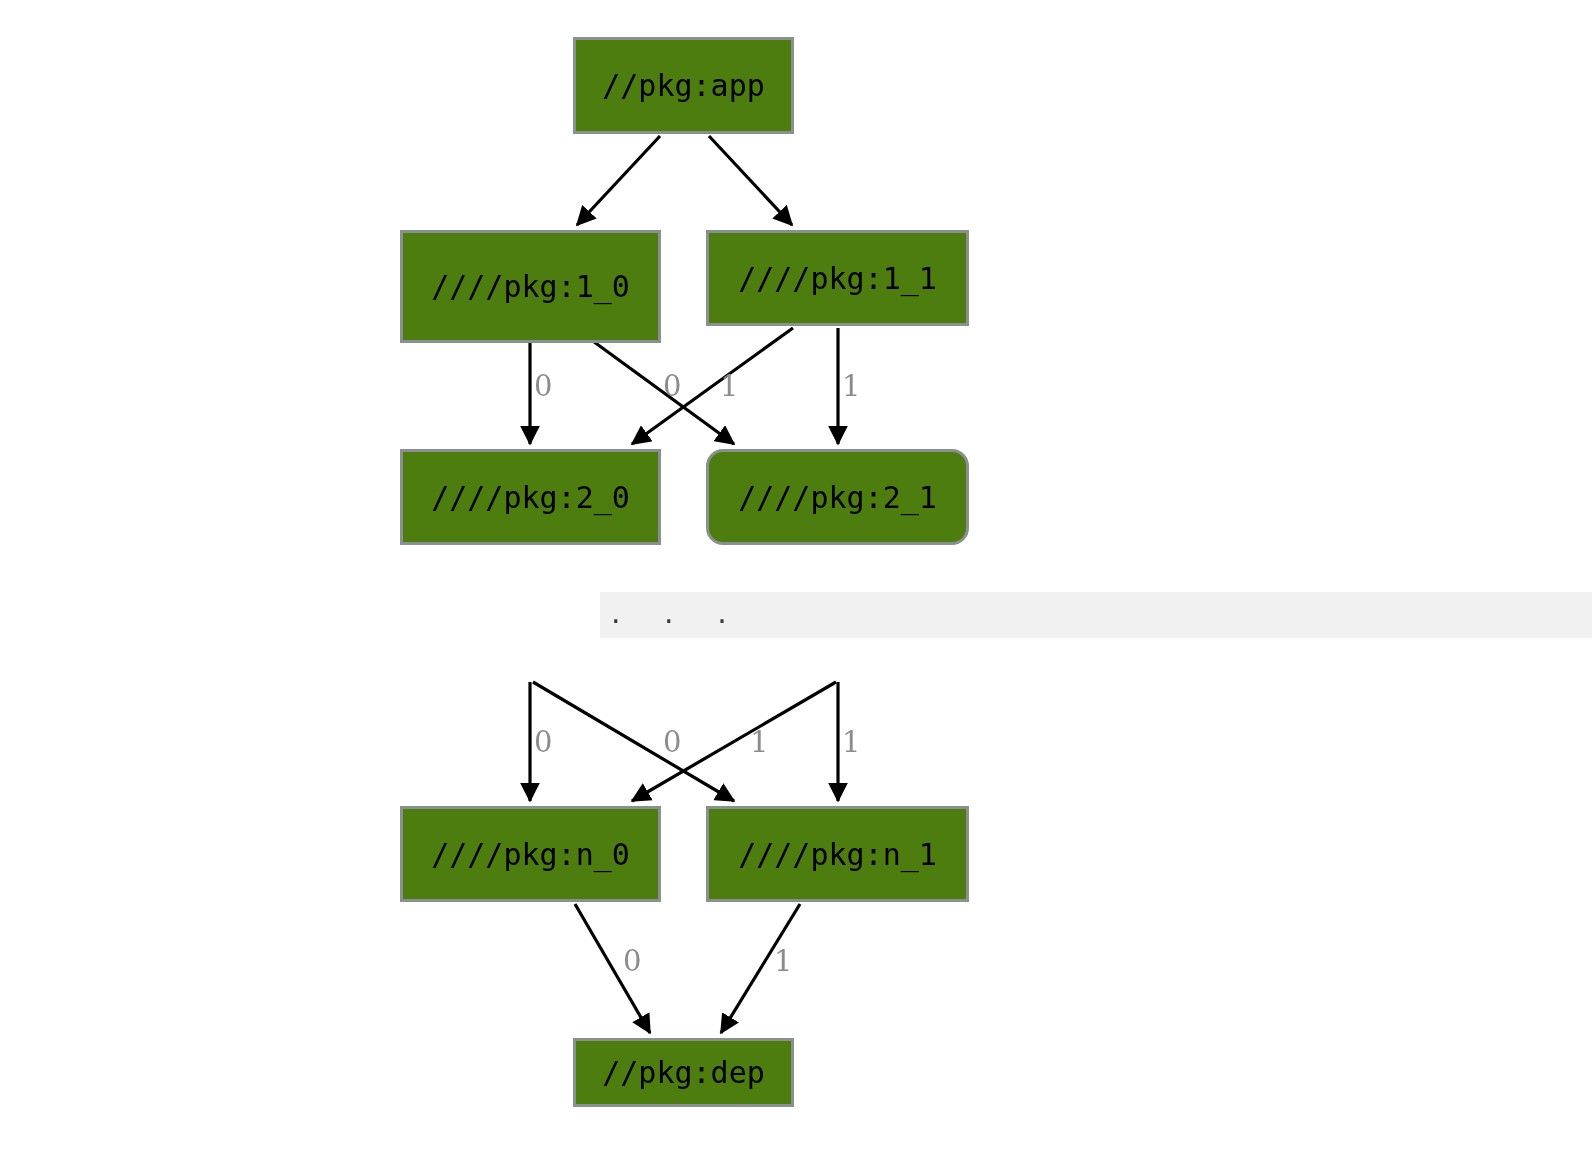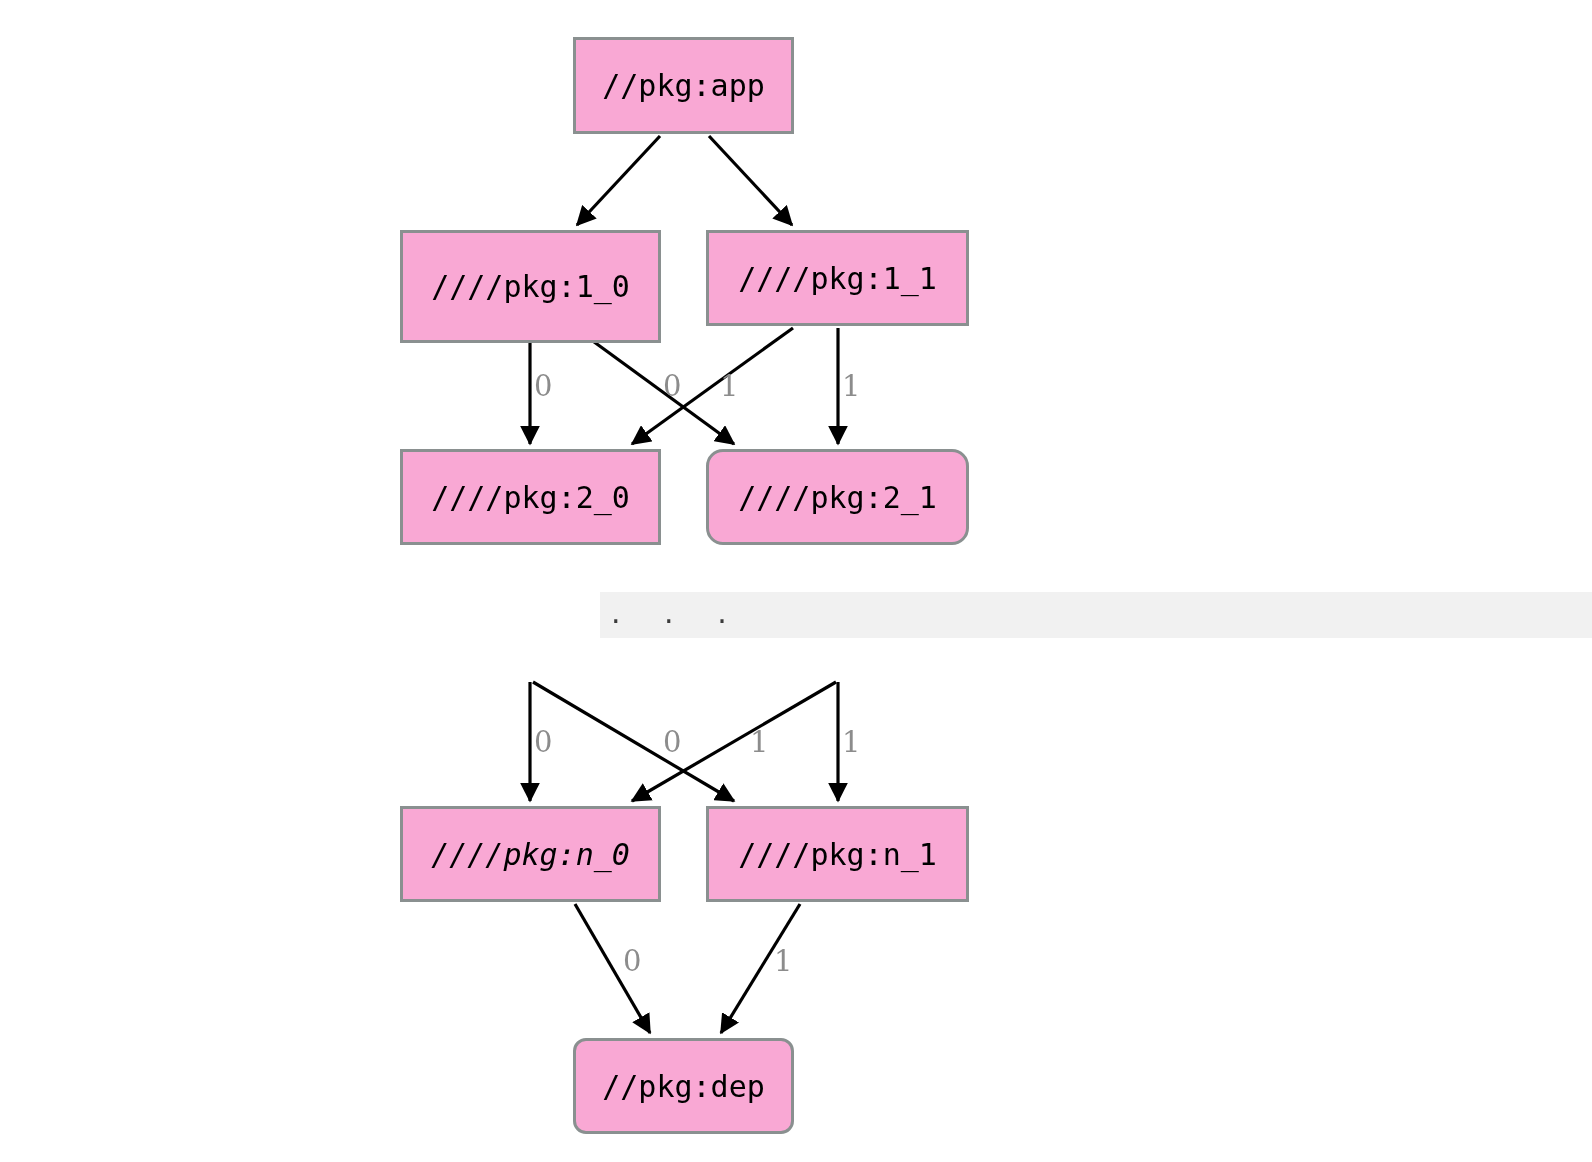--- a/index.html
+++ b/index.html
@@ -22,21 +22,21 @@
     position: absolute;
     left: 0;
     top: 0;
     width: 1592px;
     height: 1162px;
     pointer-events: none;
   }
   .node {
     position: absolute;
     box-sizing: border-box;
-    background: #f9a8d4;
+    background: #4d7c0f;
     border: 3px solid #8a9090;
     display: flex;
     align-items: center;
     justify-content: center;
     z-index: 3;
   }
   .node-label {
     font-family: "DejaVu Sans Mono", "Liberation Mono", monospace;
     font-size: 30px;
     color: #000000;
@@ -105,27 +105,27 @@
       </div>
       <div class="node" style="left: 706px; top: 230px; width: 263px; height: 96px;">
         <span class="node-label">////pkg:1_1</span>
       </div>
       <div class="node" style="left: 400px; top: 449px; width: 261px; height: 96px;">
         <span class="node-label">////pkg:2_0</span>
       </div>
       <div class="node" style="left: 706px; top: 449px; width: 263px; height: 96px; border-radius: 17px;">
         <span class="node-label">////pkg:2_1</span>
       </div>
-      <div class="node" style="left: 400px; top: 806px; width: 261px; height: 96px; font-style: italic;">
+      <div class="node" style="left: 400px; top: 806px; width: 261px; height: 96px;">
         <span class="node-label">////pkg:n_0</span>
       </div>
       <div class="node" style="left: 706px; top: 806px; width: 263px; height: 96px; text-align: right;">
         <span class="node-label">////pkg:n_1</span>
       </div>
-      <div class="node" style="left: 573px; top: 1038px; width: 221px; height: 96px; border-radius: 13px;">
+      <div class="node" style="left: 573px; top: 1038px; width: 221px; height: 69px;">
         <span class="node-label">//pkg:dep</span>
       </div>
     </div>
   <div id="edge-label-layer">
       <span class="edge-label" style="left: 534px; top: 372px;">0</span>
       <span class="edge-label" style="left: 663px; top: 372px;">0</span>
       <span class="edge-label" style="left: 720px; top: 372px;">1</span>
       <span class="edge-label" style="left: 842px; top: 372px;">1</span>
       <span class="edge-label" style="left: 534px; top: 728px;">0</span>
       <span class="edge-label" style="left: 663px; top: 728px;">0</span>

